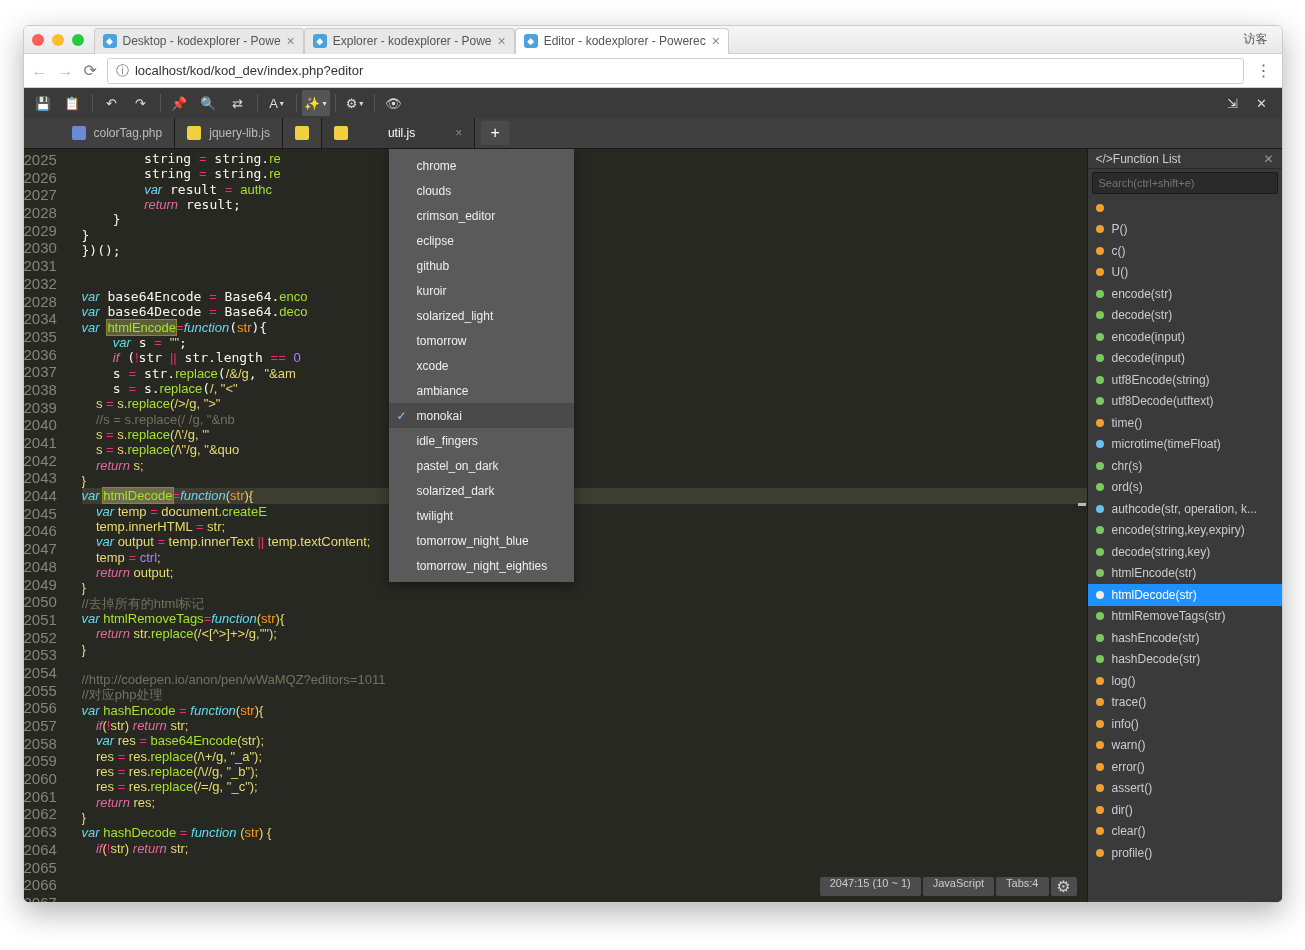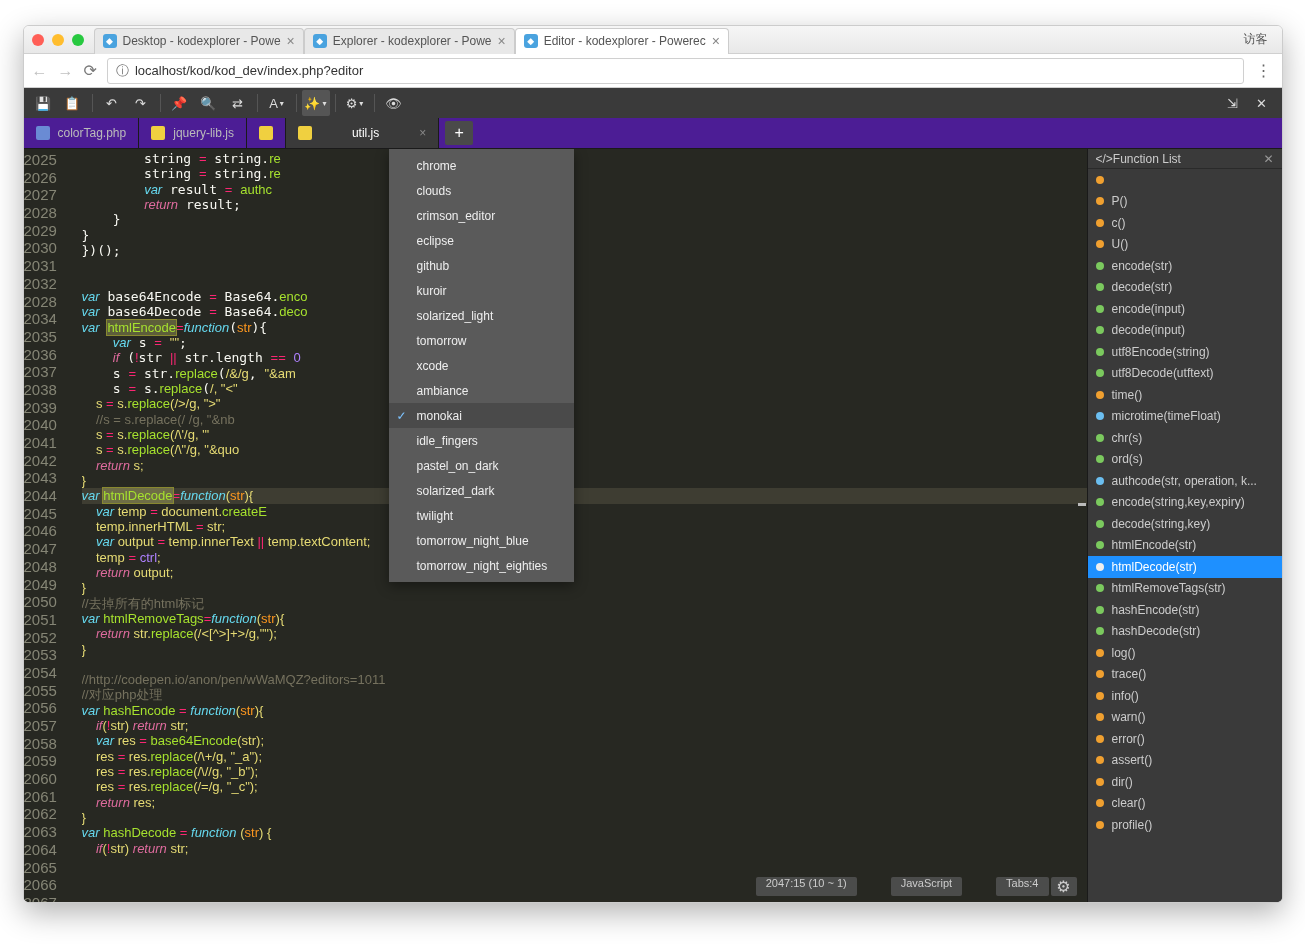--- a/index.html
+++ b/index.html
@@ -22,21 +22,21 @@
 .url { flex:1; height:26px; border:1px solid #d0d0d0; border-radius:3px; display:flex; align-items:center; padding:0 8px; font-size:13px; color:#333; }
 .url .info { color:#777; margin-right:6px; font-size:13px; }
 .kebab { color:#666; font-size:16px; width:20px; text-align:center; cursor:pointer; }
 .app { flex:1; display:flex; flex-direction:column; background:#2b2b2b; overflow:hidden; }
 .toolbar { height:30px; background:#3a3a3a; display:flex; align-items:center; padding:0 6px; gap:1px; }
 .tbtn { width:28px; height:26px; display:flex; align-items:center; justify-content:center; color:#ddd; font-size:13px; cursor:pointer; border-radius:2px; }
 .tbtn.active { background:#555; }
 .tsep { width:1px; height:18px; background:#555; margin:0 4px; }
 .tcar { font-size:8px; margin-left:2px; }
 .tool-sp { flex:1; }
-.filetabs { height:31px; background:#4c1d95; display:flex; align-items:center; border-bottom:1px solid #1a1a1a; }
+.filetabs { height:31px; background:#404040; display:flex; align-items:center; border-bottom:1px solid #1a1a1a;padding-left:36px; }
 .ftab { display:flex; align-items:center; height:30px; padding:0 12px; font-size:12px; color:#bbb; gap:8px; cursor:pointer; border-right:1px solid #1a1a1a; }
 .ftab.active { background:#3a3a3a; color:#fff;gap:40px; }
 .ftab .fic { width:14px; height:14px; }
 .ftab .x { color:#888; }
 .fadd { width:28px; height:24px; background:#4a4a4a; color:#fff; display:flex; align-items:center; justify-content:center; margin-left:6px; border-radius:2px; cursor:pointer; }
 .main { flex:1; display:flex; overflow:hidden; position:relative; }
 .editor { flex:1; background:#272822; display:flex; overflow:hidden; position:relative; }
 .gutter { width:58px; background:#272822; text-align:left; padding-right:10px; font-family:Menlo,Consolas,monospace; font-size:15px; color:#858575; line-height:1.18; user-select:none; padding-top:2px; }
 .code { flex:1; font-family:Menlo,Consolas,monospace; font-size:13px; line-height:1.18; white-space:pre; color:#f8f8f2; padding-top:2px; overflow:hidden; }
 .code .kw { color:#e06c9f; font-style:italic; } 
@@ -57,21 +57,21 @@
 .side-hd { height:20px; display:flex; align-items:center; padding:0 8px; font-size:12px; color:#ccc; justify-content:space-between; border-bottom:1px solid #2a2a2a; }
 .side-hd .xx { color:#999; cursor:pointer; }
 .side-sr { padding:3px 4px; }
 .side-sr input { width:100%; height:22px; background:#2a2a2a; border:1px solid #1a1a1a; color:#888; padding:0 6px; font-size:11px; border-radius:2px; }
 .side-ls { flex:1; overflow-y:auto; }
 .fnrow { display:flex; align-items:center; height:21.5px; padding:0 8px; font-size:12px; color:#ccc; gap:8px; cursor:pointer; }
 .fnrow.act { background:#1e90ff; color:#fff; }
 .fnrow .dot { width:8px; height:8px; border-radius:50%; flex-shrink:0; }
 .d-o { background:#f0a030; } .d-g { background:#7bc95e; } .d-b { background:#6bbef0; } .d-w { background:#eee; }
 .status { position:absolute; right:205px; bottom:6px; display:flex; gap:2px; z-index:5; }
-.status .sb { background:rgba(80,80,80,0.9); color:#ccc; font-size:11px; padding:0 10px; border-radius:2px; cursor:pointer;margin-left:32px; }
+.status .sb { background:rgba(80,80,80,0.9); color:#ccc; font-size:11px; padding:0 10px; border-radius:2px; cursor:pointer; }
 .status .sg { display:flex; align-items:center; justify-content:center; width:26px; background:rgba(80,80,80,0.9); color:#ccc; border-radius:2px; cursor:pointer; }
 .scrollbar-marker { position:absolute; right:196px; width:8px; height:3px; background:#bbb; z-index:4; }
 </style>
 </head>
 <body>
 
 <div class="window">
   <div class="titlebar">
     <div class="traffic">
       <span class="t-red"></span>
@@ -275,20 +275,23 @@
             <div class="ti">tomorrow_night_eighties</div>
           </div>
       </div>
       <div class="scrollbar-marker" style="top:354px"></div>
 
       <div class="side">
         <div class="side-hd">
           <span>&lt;/&gt;Function List</span>
           <span class="xx">✕</span>
         </div>
+        <div class="side-sr">
+          <input placeholder="Search(ctrl+shift+e)" style="">
+        </div>
         <div class="side-ls" id="fnlist">
             <div class="fnrow">
               <span class="dot d-o"></span>
               <span></span>
             </div>
             <div class="fnrow">
               <span class="dot d-o"></span>
               <span>P()</span>
             </div>
             <div class="fnrow">

